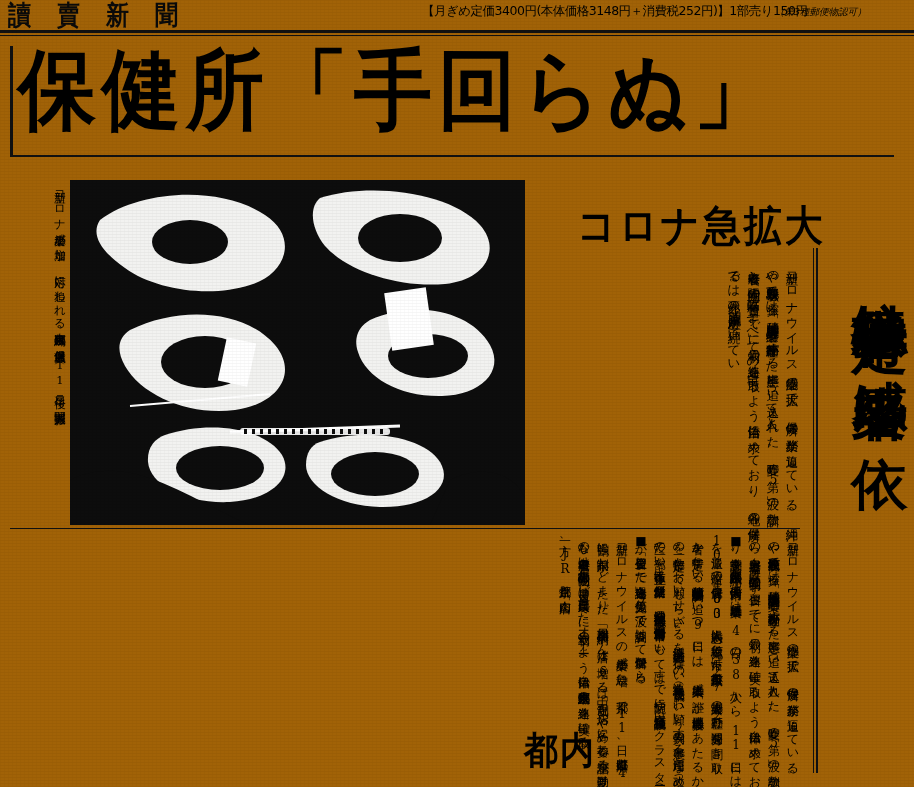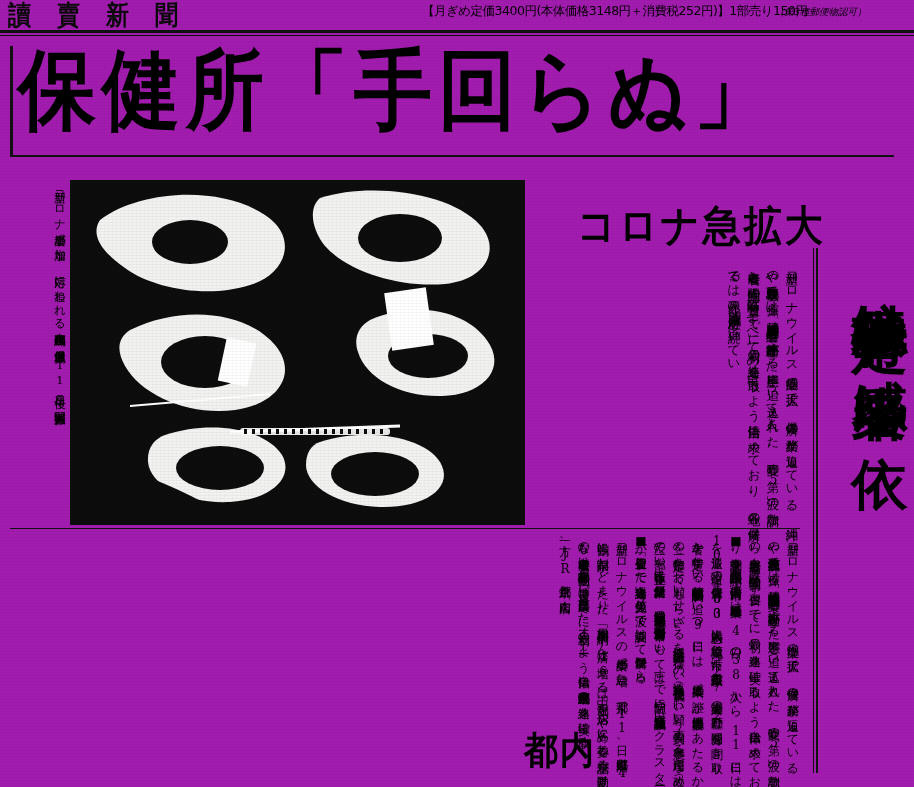--- a/index.html
+++ b/index.html
@@ -13,21 +13,21 @@
     overflow: hidden;
     font-family: "DejaVu Serif", serif;
     color: #000;
     position: relative;
   }
 
   .page {
     position: relative;
     width: 914px;
     height: 787px;
-    background: #a21caf;
+    background: #a16207;
     overflow: hidden;
   }
 
   
   .masthead {
     position: absolute;
     top: 0; left: 0;
     width: 914px;
     height: 30px;
     display: flex;

